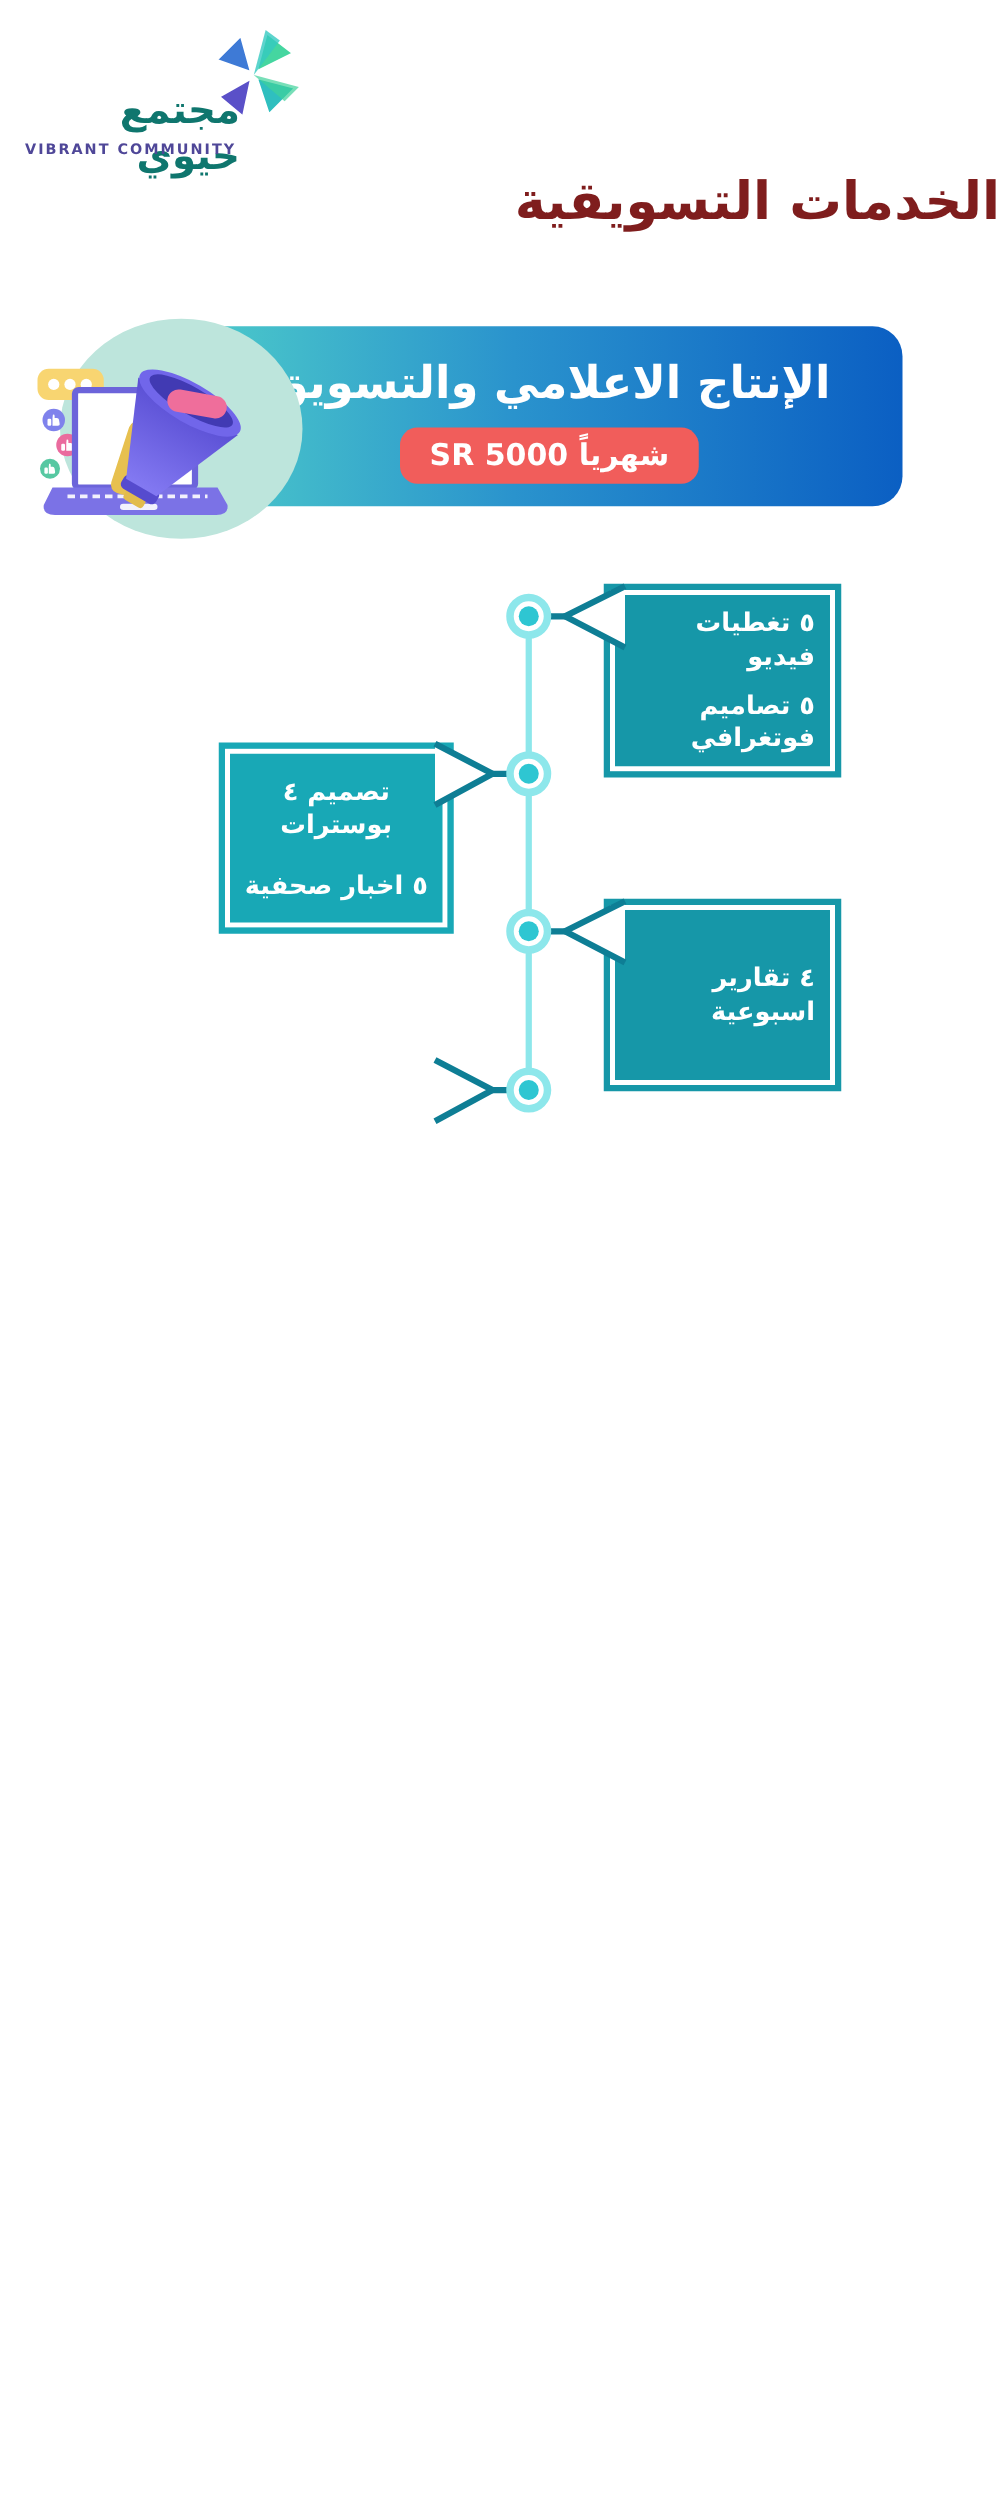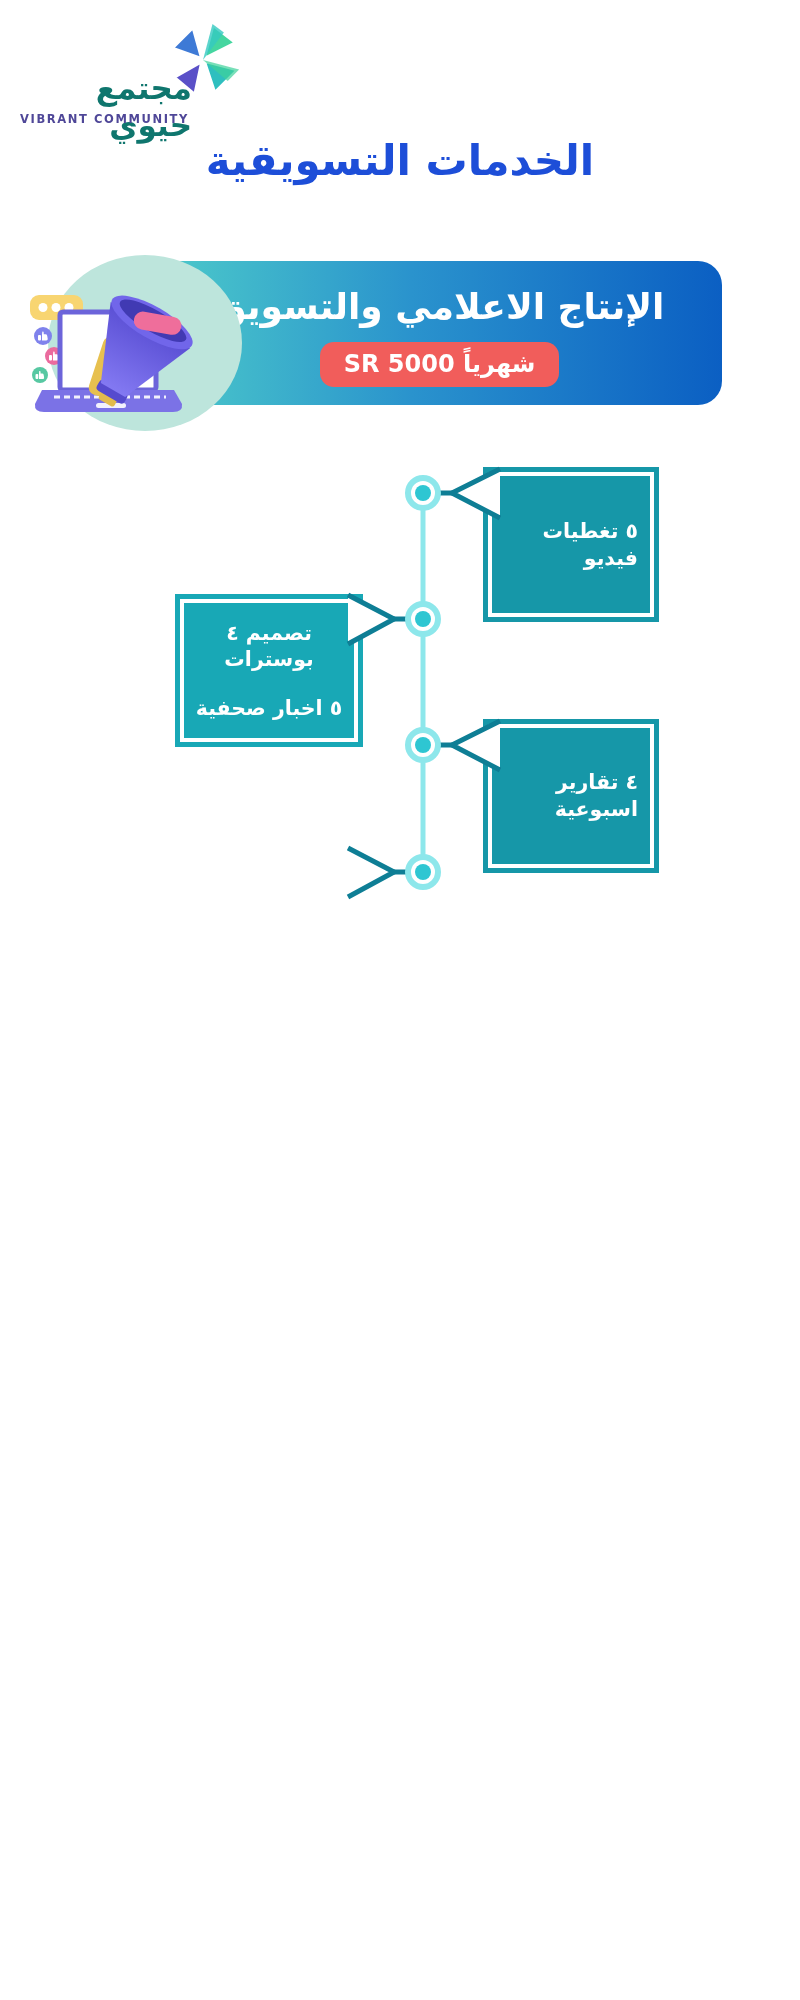--- a/index.html
+++ b/index.html
@@ -8,39 +8,39 @@
 
   
   .logo{position:absolute;left:0;top:0;width:260px;height:140px;}
   .logo-mark{position:absolute;left:163px;top:22px;width:80px;height:76px;}
   .logo-ar{position:absolute;left:22px;top:70px;width:170px;text-align:right;direction:rtl;
            font-size:31px;font-weight:bold;color:#0f766e;line-height:1.2;}
   .logo-en{position:absolute;left:20px;top:112px;width:200px;font-size:11.5px;font-weight:bold;
            letter-spacing:1.6px;color:#4F4798;}
 
   
-  .page-title{position:absolute;left:0;top:136px;width:800px;text-align:center;direction:rtl;
-              font-size:42px;font-weight:bold;color:#1d4ed8;margin:0;}
+  .page-title{position:absolute;left:0;top:136px;width:800px;direction:rtl;
+              font-size:42px;font-weight:bold;color:#7f1d1d;margin:0;}
 
   
   .banner{position:absolute;left:157px;top:261px;width:565px;height:144px;border-radius:24px;
           background:linear-gradient(90deg,#4CCACA 0%,#2A93CD 45%,#0B5FC3 100%);
           display:flex;flex-direction:column;align-items:center;box-sizing:border-box;padding-top:24px;}
   .banner-title{direction:rtl;color:#ffffff;font-size:36px;font-weight:bold;line-height:1.2;}
   .price-badge{margin-top:14px;direction:rtl;background:#F15D5B;color:#ffffff;font-size:24px;
                font-weight:bold;padding:7px 24px;border-radius:14px;line-height:1.3;}
 
   .illustration{position:absolute;left:16px;top:246px;width:232px;height:186px;}
 
   
   .box{position:absolute;box-sizing:border-box;border:4px solid #ffffff;outline:5px solid #1697A8;
        background:#1697A8;color:#ffffff;font-weight:bold;direction:rtl;
        display:flex;flex-direction:column;justify-content:center;}
   .box .box-line{font-size:20.5px;line-height:1.3;}
-  .box-right{width:166px;text-align:right;padding:0 12px;gap:12px;align-items:center;}
+  .box-right{width:180px;text-align:right;padding:0 12px;gap:12px;align-items:center;}
   .box-left{width:178px;background:#18A8B6;outline-color:#18A8B6;text-align:center;padding:0 10px;gap:22px;}
   .box-left .box-line{max-width:152px;margin:0 auto;}
   #box1{left:488px;top:472px;height:145px;}
   #box2{left:180px;top:599px;height:143px;}
   #box3{left:488px;top:724px;height:144px;}
   #box4{left:180px;top:851px;height:144px;}
 
   .diagram-overlay{position:absolute;left:0;top:0;width:800px;height:2000px;pointer-events:none;}
 </style>
 </head>
@@ -113,20 +113,21 @@
         <path d="M0,-14 L75,-46 L75,46 L0,14 Z" fill="url(#mg)"></path>
         <ellipse cx="78" cy="0" rx="16" ry="46" fill="#7166EA"></ellipse>
         <ellipse cx="80" cy="0" rx="11" ry="38" fill="#413AB3"></ellipse>
       </g>
       <rect x="118" y="64" width="48" height="18" rx="9" fill="#EF6E9B" transform="rotate(10 118 73)"></rect>
     </g>
   </svg>
 
   <div class="box box-right" id="box1">
     <div class="box-line">٥ تغطيات فيديو</div>
+    <div class="box-line">٥ تصاميم فوتغرافي</div>
   </div>
 
   <div class="box box-left" id="box2">
     <div class="box-line">تصميم ٤ بوسترات</div>
     <div class="box-line">٥ اخبار صحفية</div>
   </div>
 
   <div class="box box-right" id="box3">
     <div class="box-line">٤ تقارير اسبوعية</div>
   </div>

